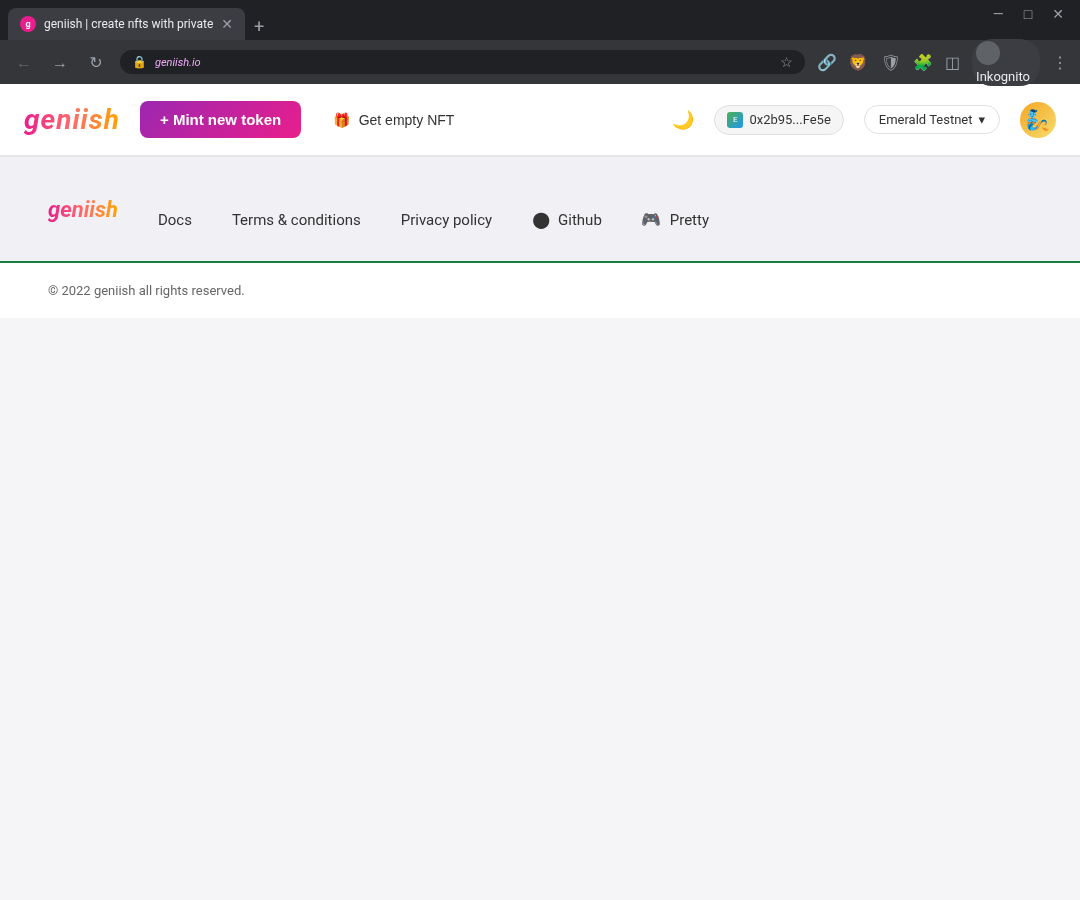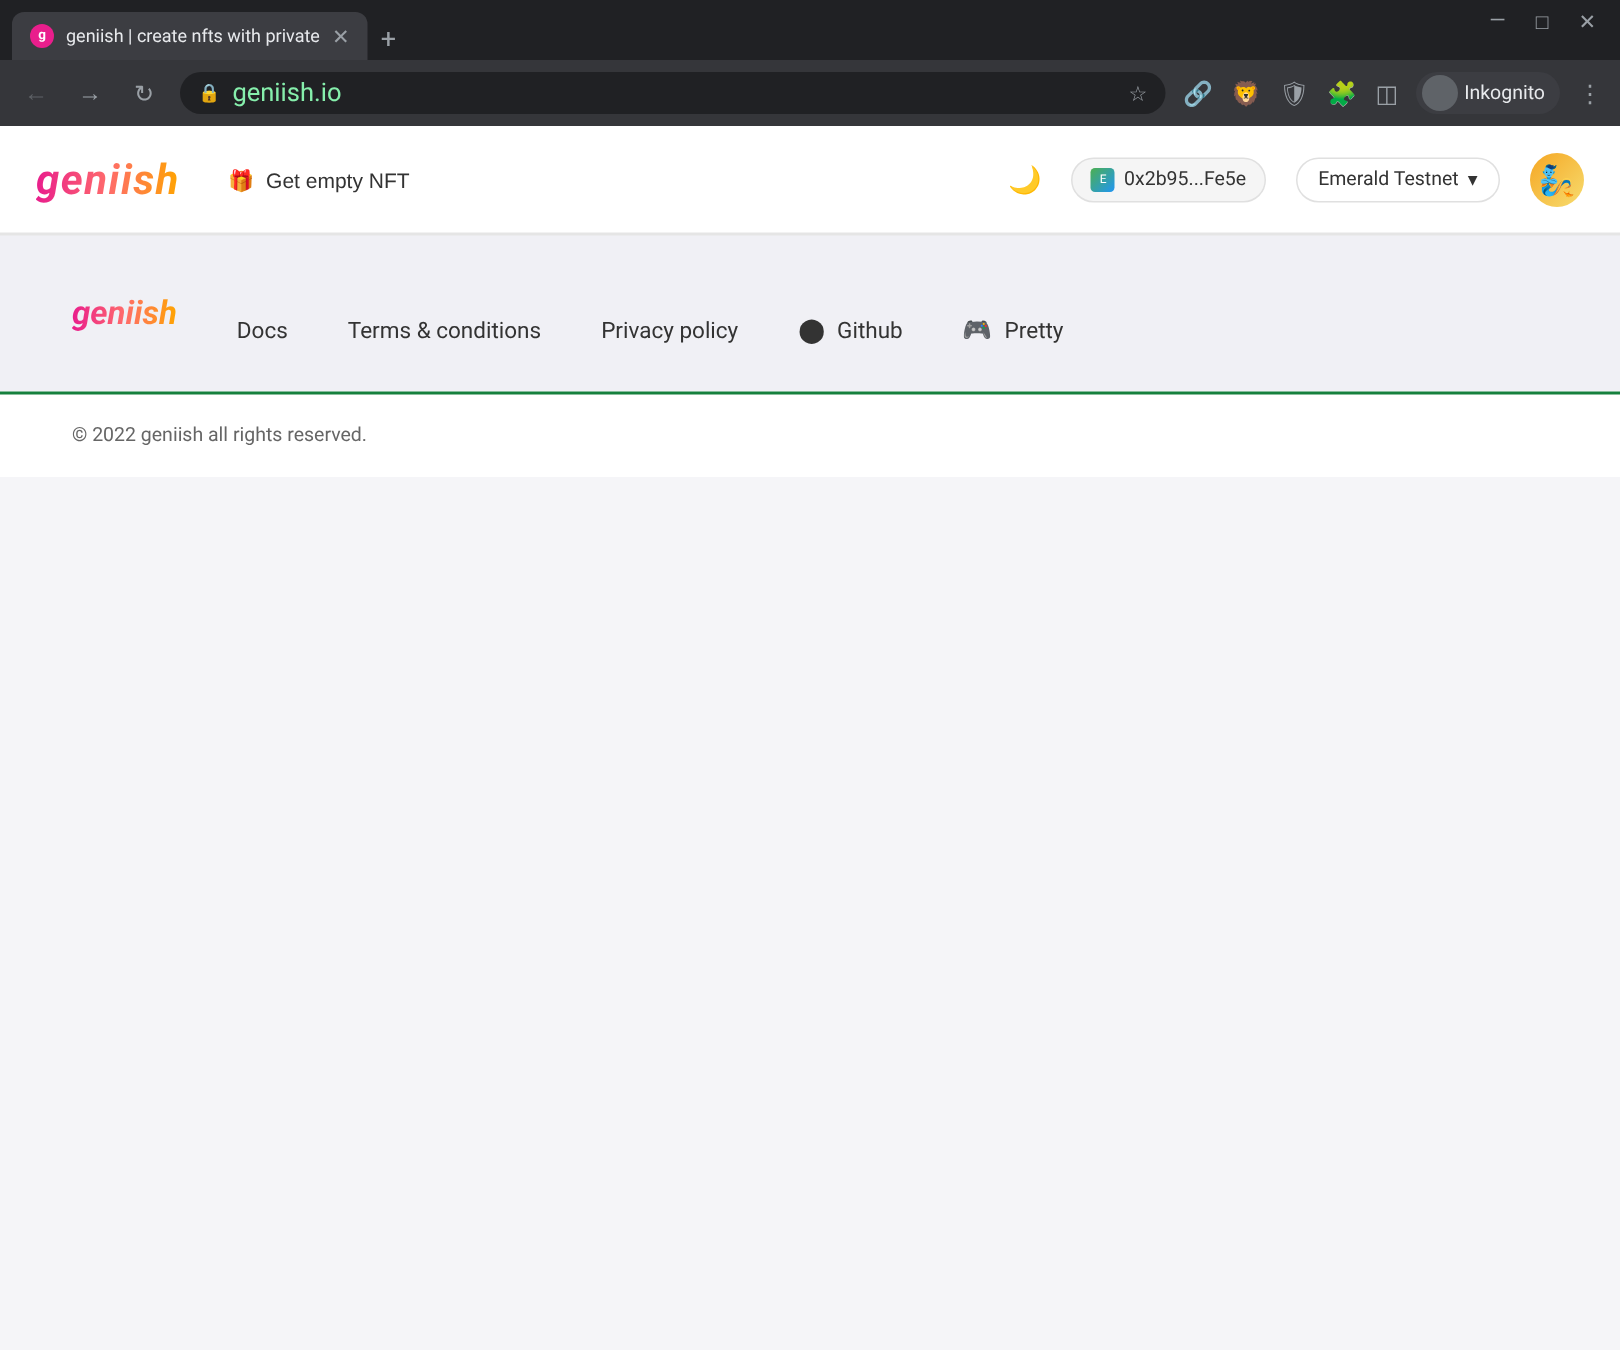--- a/index.html
+++ b/index.html
@@ -109,22 +109,23 @@
       max-width: 700px;
       margin: 0 auto;
     }
 
     .lock-icon {
       color: #9aa0a6;
       font-size: 12px;
     }
 
     .address-text {
-      color: #86efac;
-      font-size: 17px;
+      color: #f0abfc;
+      font-size: 11px;
+      font-style: italic;
     }
 
     .address-star {
       margin-left: auto;
       color: #9aa0a6;
       font-size: 14px;
     }
 
     .toolbar-icons {
       display: flex;
@@ -134,26 +135,26 @@
     }
 
     .toolbar-icon {
       color: #9aa0a6;
       font-size: 16px;
       cursor: pointer;
     }
 
     .profile-btn {
       display: flex;
-      align-items: center;
       gap: 4px;
       background: #3c3d42;
       border-radius: 20px;
       padding: 2px 10px 2px 4px;
       cursor: pointer;
+      flex-direction: column;
     }
 
     .profile-avatar {
       width: 24px;
       height: 24px;
       border-radius: 50%;
       background: #5f6368;
     }
 
     .profile-name {
@@ -389,20 +390,21 @@
       <span class="toolbar-icon">⋮</span>
     </div>
   </div>
 </div>
 
 <div class="app">
 
   <header class="app-header">
     <div class="logo">geniish</div>
 
+    <button class="mint-btn">+ Mint new token</button>
 
     <button class="get-demo-btn">
       <span>🎁</span>
       <span>Get empty NFT</span>
     </button>
 
     <div class="header-spacer"></div>
 
     <span class="moon-icon">🌙</span>
 

